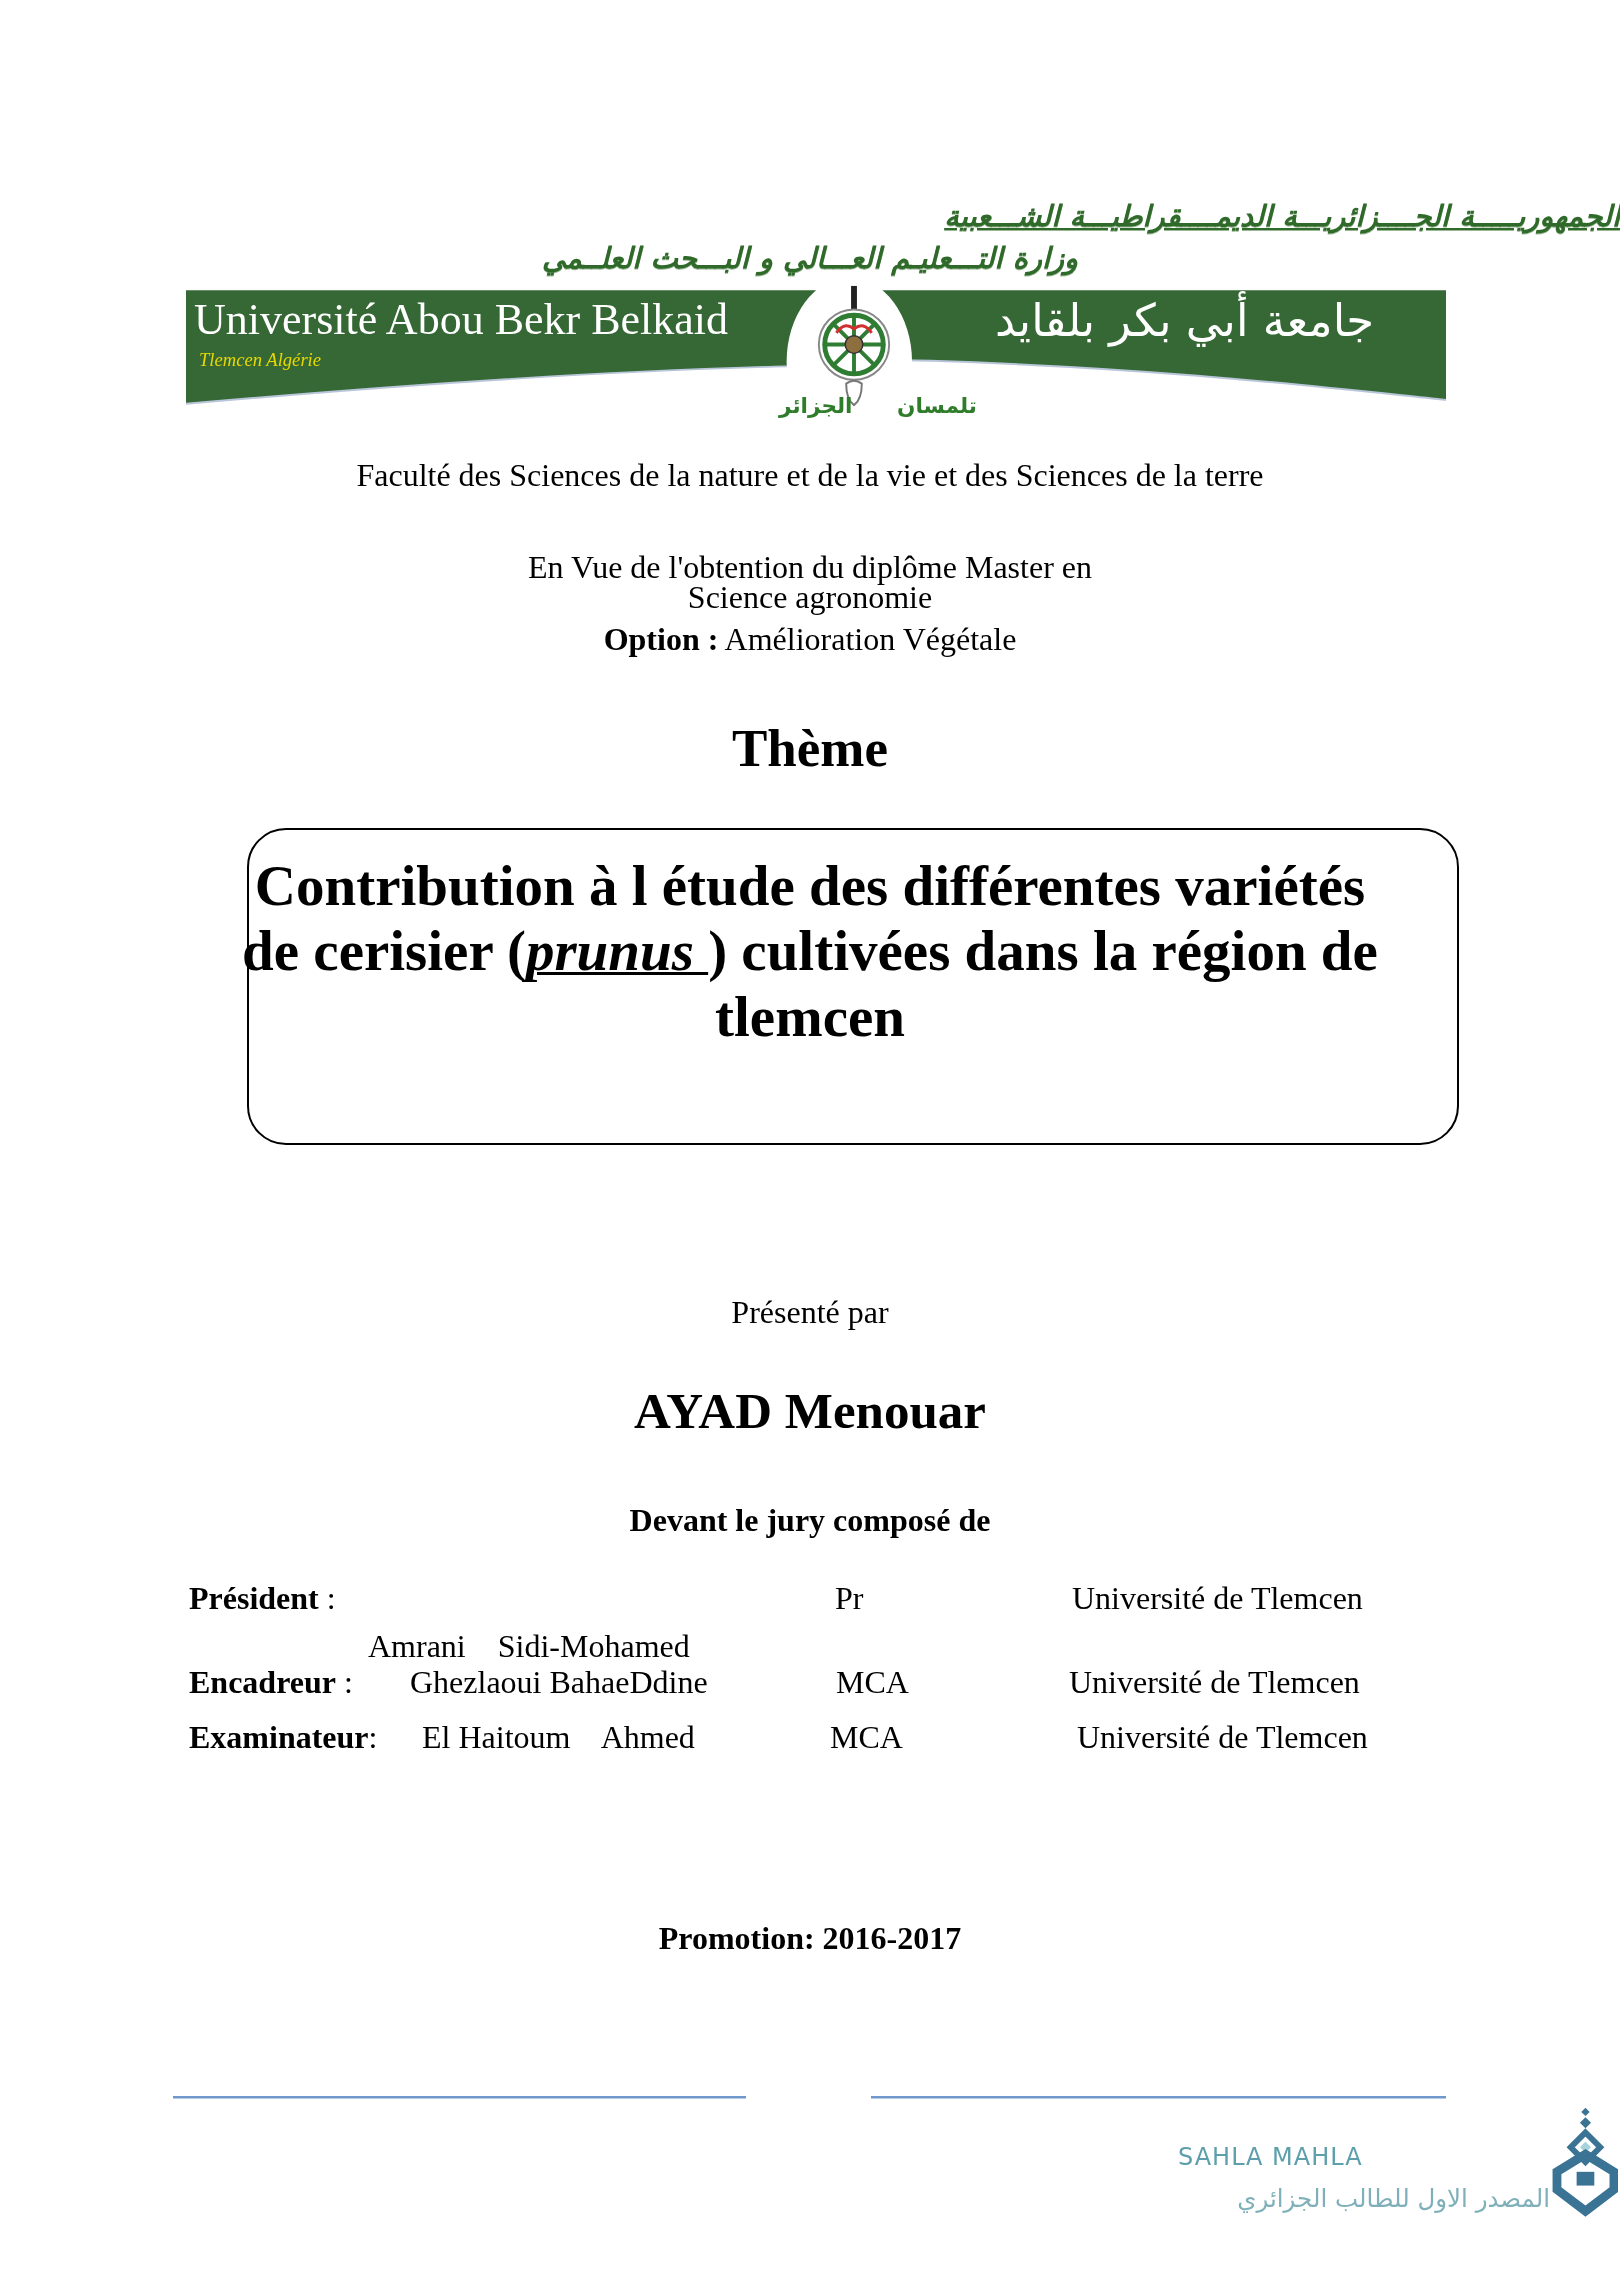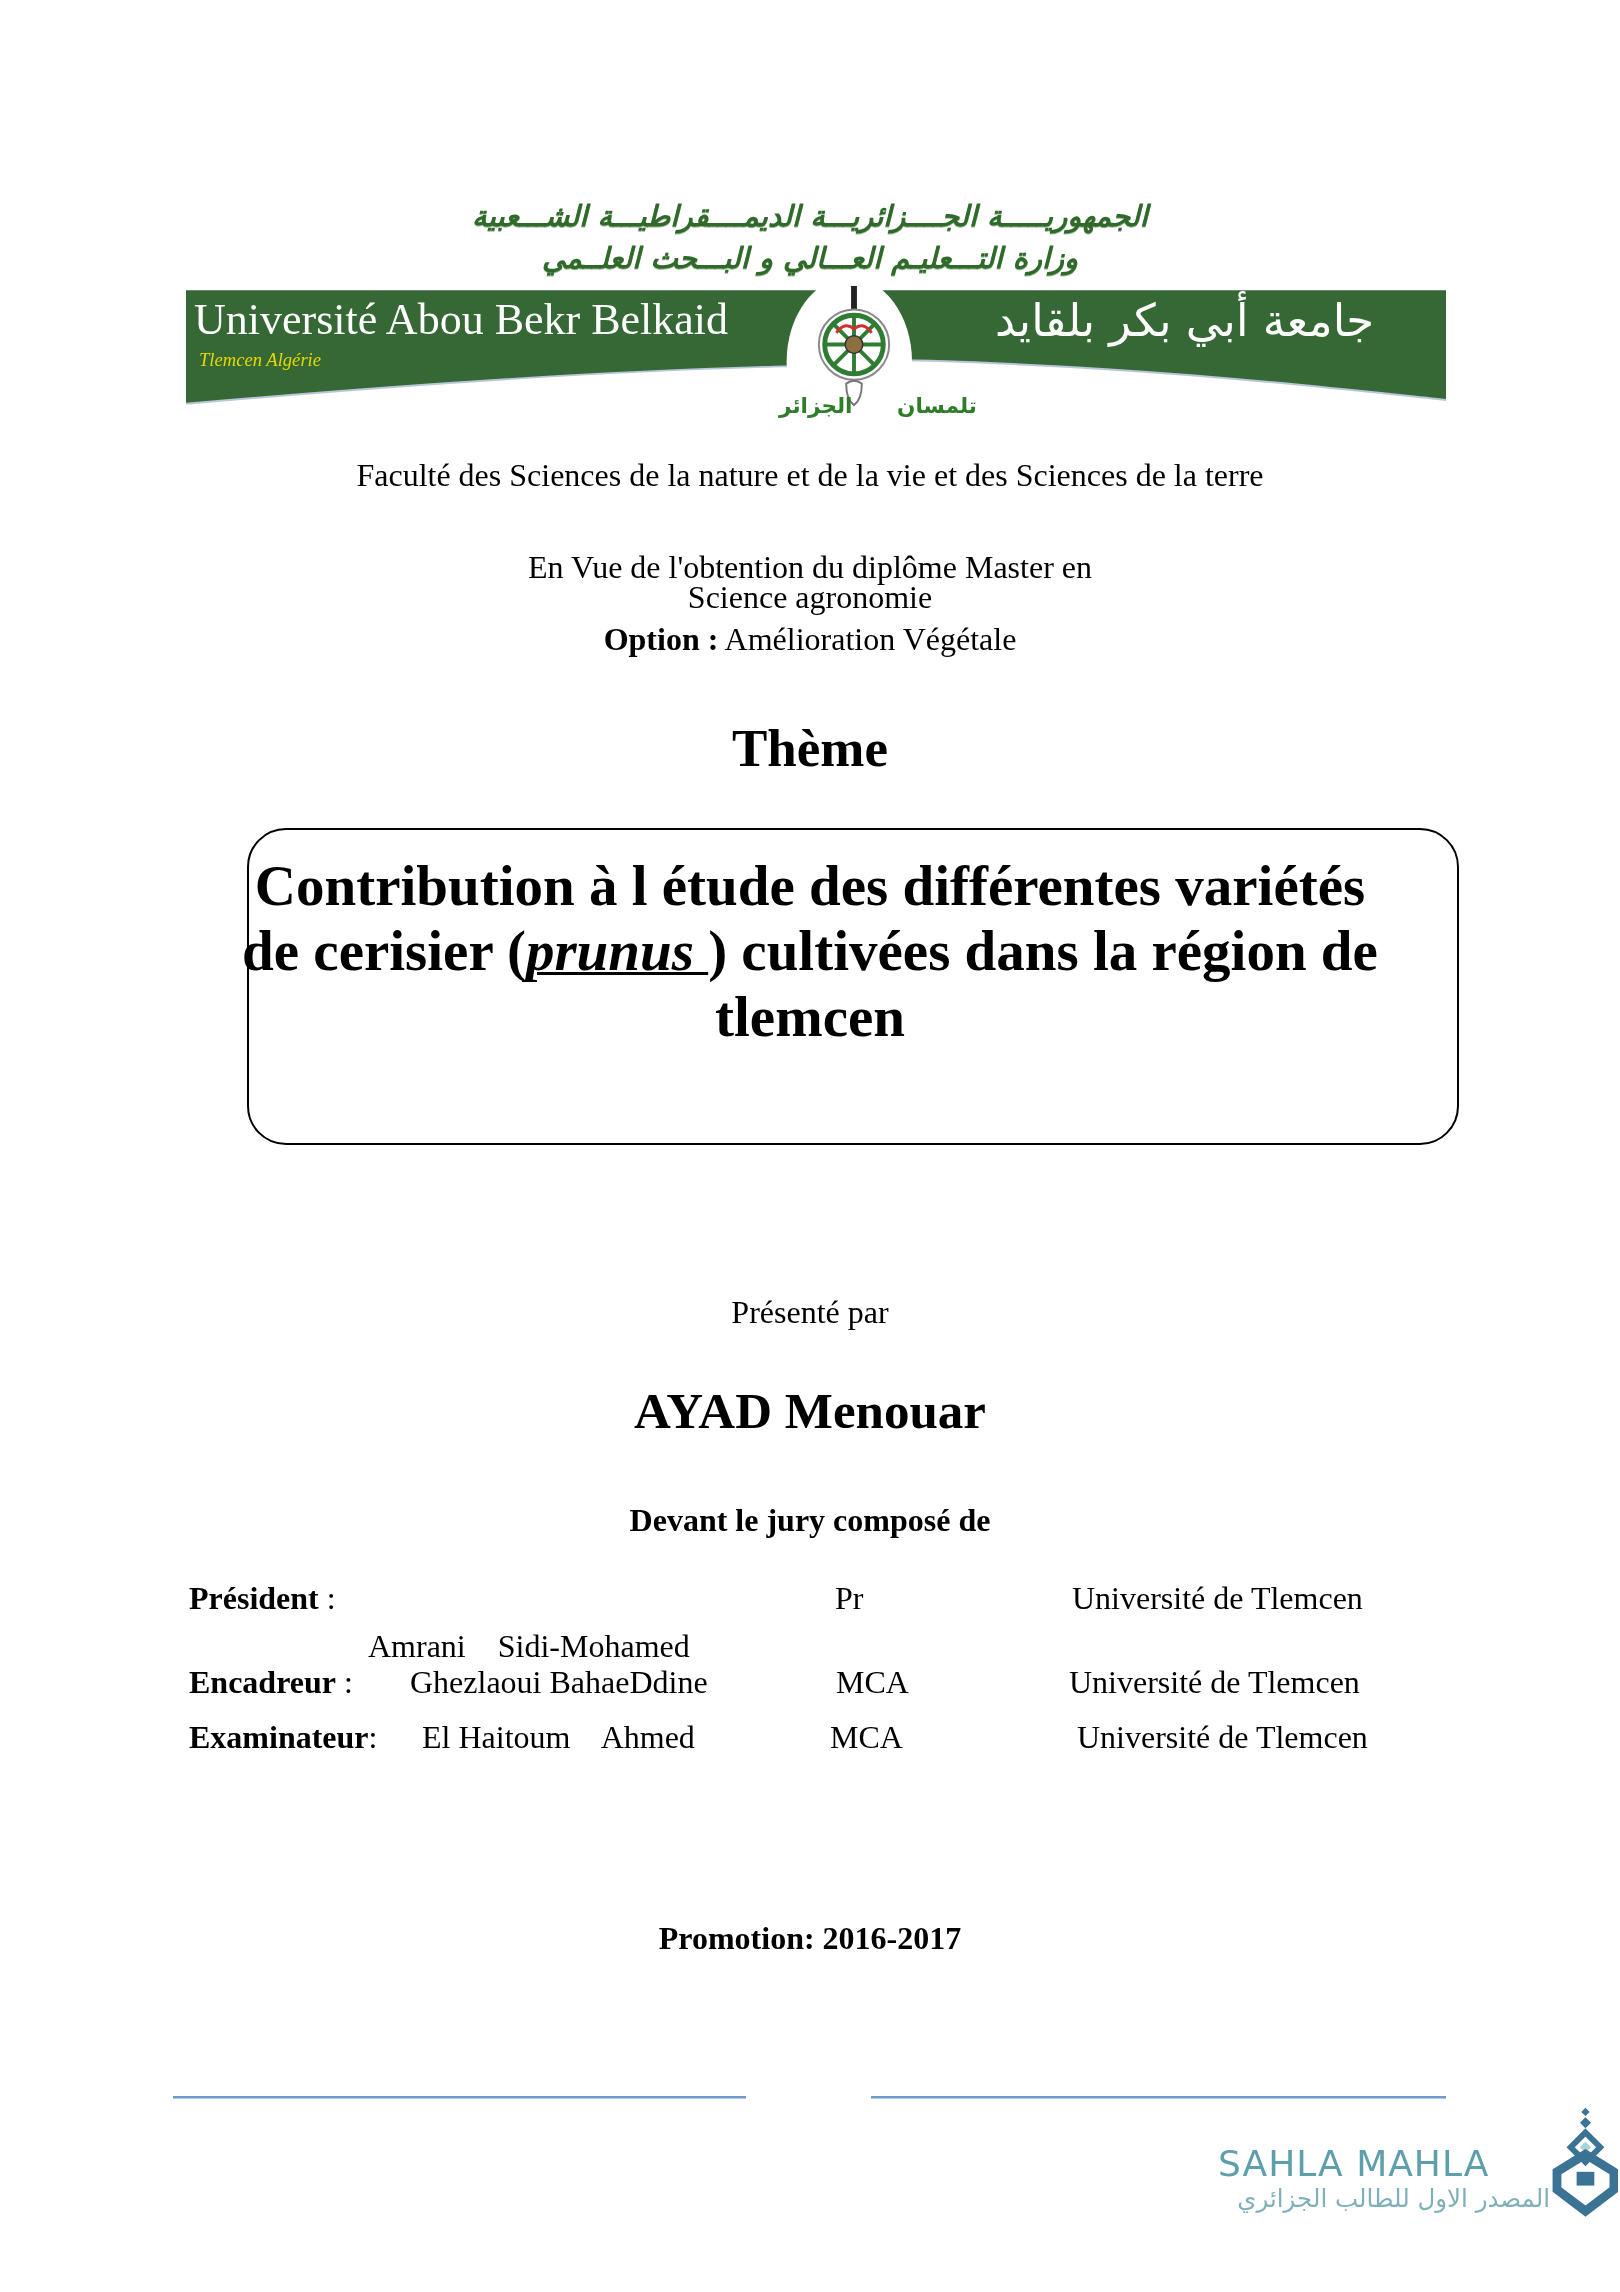--- a/index.html
+++ b/index.html
@@ -28,30 +28,30 @@
 
   .txt-reg { font-size: 32px; }
   .title-box { left: 247px; top: 828px; width: 1212px; height: 317px; border: 2px solid #000;
                border-radius: 39px; box-sizing: border-box; }
   .title-line { font-size: 57px; font-weight: bold; line-height: 66px; }
   .title-line .latin { font-style: italic; text-decoration: underline; text-decoration-thickness: 2.9px; }
   .jcell { position: absolute; white-space: nowrap; font-size: 32px; }
 
   .hr { height: 2px; background: #6f98cc; border-bottom: 1px solid #b8cbe6; }
 
-  .logo-text { left: 1178px; top: 2143px; font-family: "DejaVu Sans", sans-serif; font-size: 36px;
-               color: #5d9fab; letter-spacing: 1px; white-space: nowrap; margin-left: 40px; }
+  .logo-text { left: 1178px; top: 2143px; font-family: "DejaVu Sans", sans-serif; font-size: 24px;
+               color: #5d9fab; letter-spacing: 1px; white-space: nowrap; }
   .logo-ar { left: 1180px; top: 2184px; width: 370px; text-align: right; font-family: "DejaVu Sans", sans-serif;
              font-size: 24.5px; color: #7fb0ba; direction: rtl; white-space: nowrap; }
   .logo-icon { left: 1549px; top: 2107px; width: 69px; height: 110px; }
 </style>
 </head>
 <body>
 
-<div class="abs ar-head" style="left:0; width:1620px; text-align:center; top:199px;">الجمهوريـــــة الجــــزائريـــة الديمــــقراطيـــة الشـــعبية</div>
+<div class="abs ar-head" style="left:0; width:1620px; top:199px;text-decoration:underline;">الجمهوريـــــة الجــــزائريـــة الديمــــقراطيـــة الشـــعبية</div>
 <div class="abs ar-head" style="left:0; width:1620px; text-align:center; top:241px;">وزارة التـــعليـم العـــالي و البـــحث العلــمي</div>
 
 <div class="abs banner">
   <svg width="1260" height="120" viewBox="0 0 1286 122">
     <path d="M0 2 L1286 2 L1286 114 C1150 100 1000 82 760 74 C700 72 690 76 680 78 L600 80 C450 84 250 96 0 118 Z" fill="#356834"></path>
     <path d="M0 118 C250 96 450 84 600 80 L680 78 C690 76 700 72 760 74 C1000 82 1150 100 1286 114" fill="none" stroke="#b9c6da" stroke-width="2"></path>
     <ellipse cx="677" cy="75" rx="64" ry="86" fill="#ffffff"></ellipse>
   </svg>
 </div>
 <div class="abs banner-fr">Université Abou Bekr Belkaid</div>

